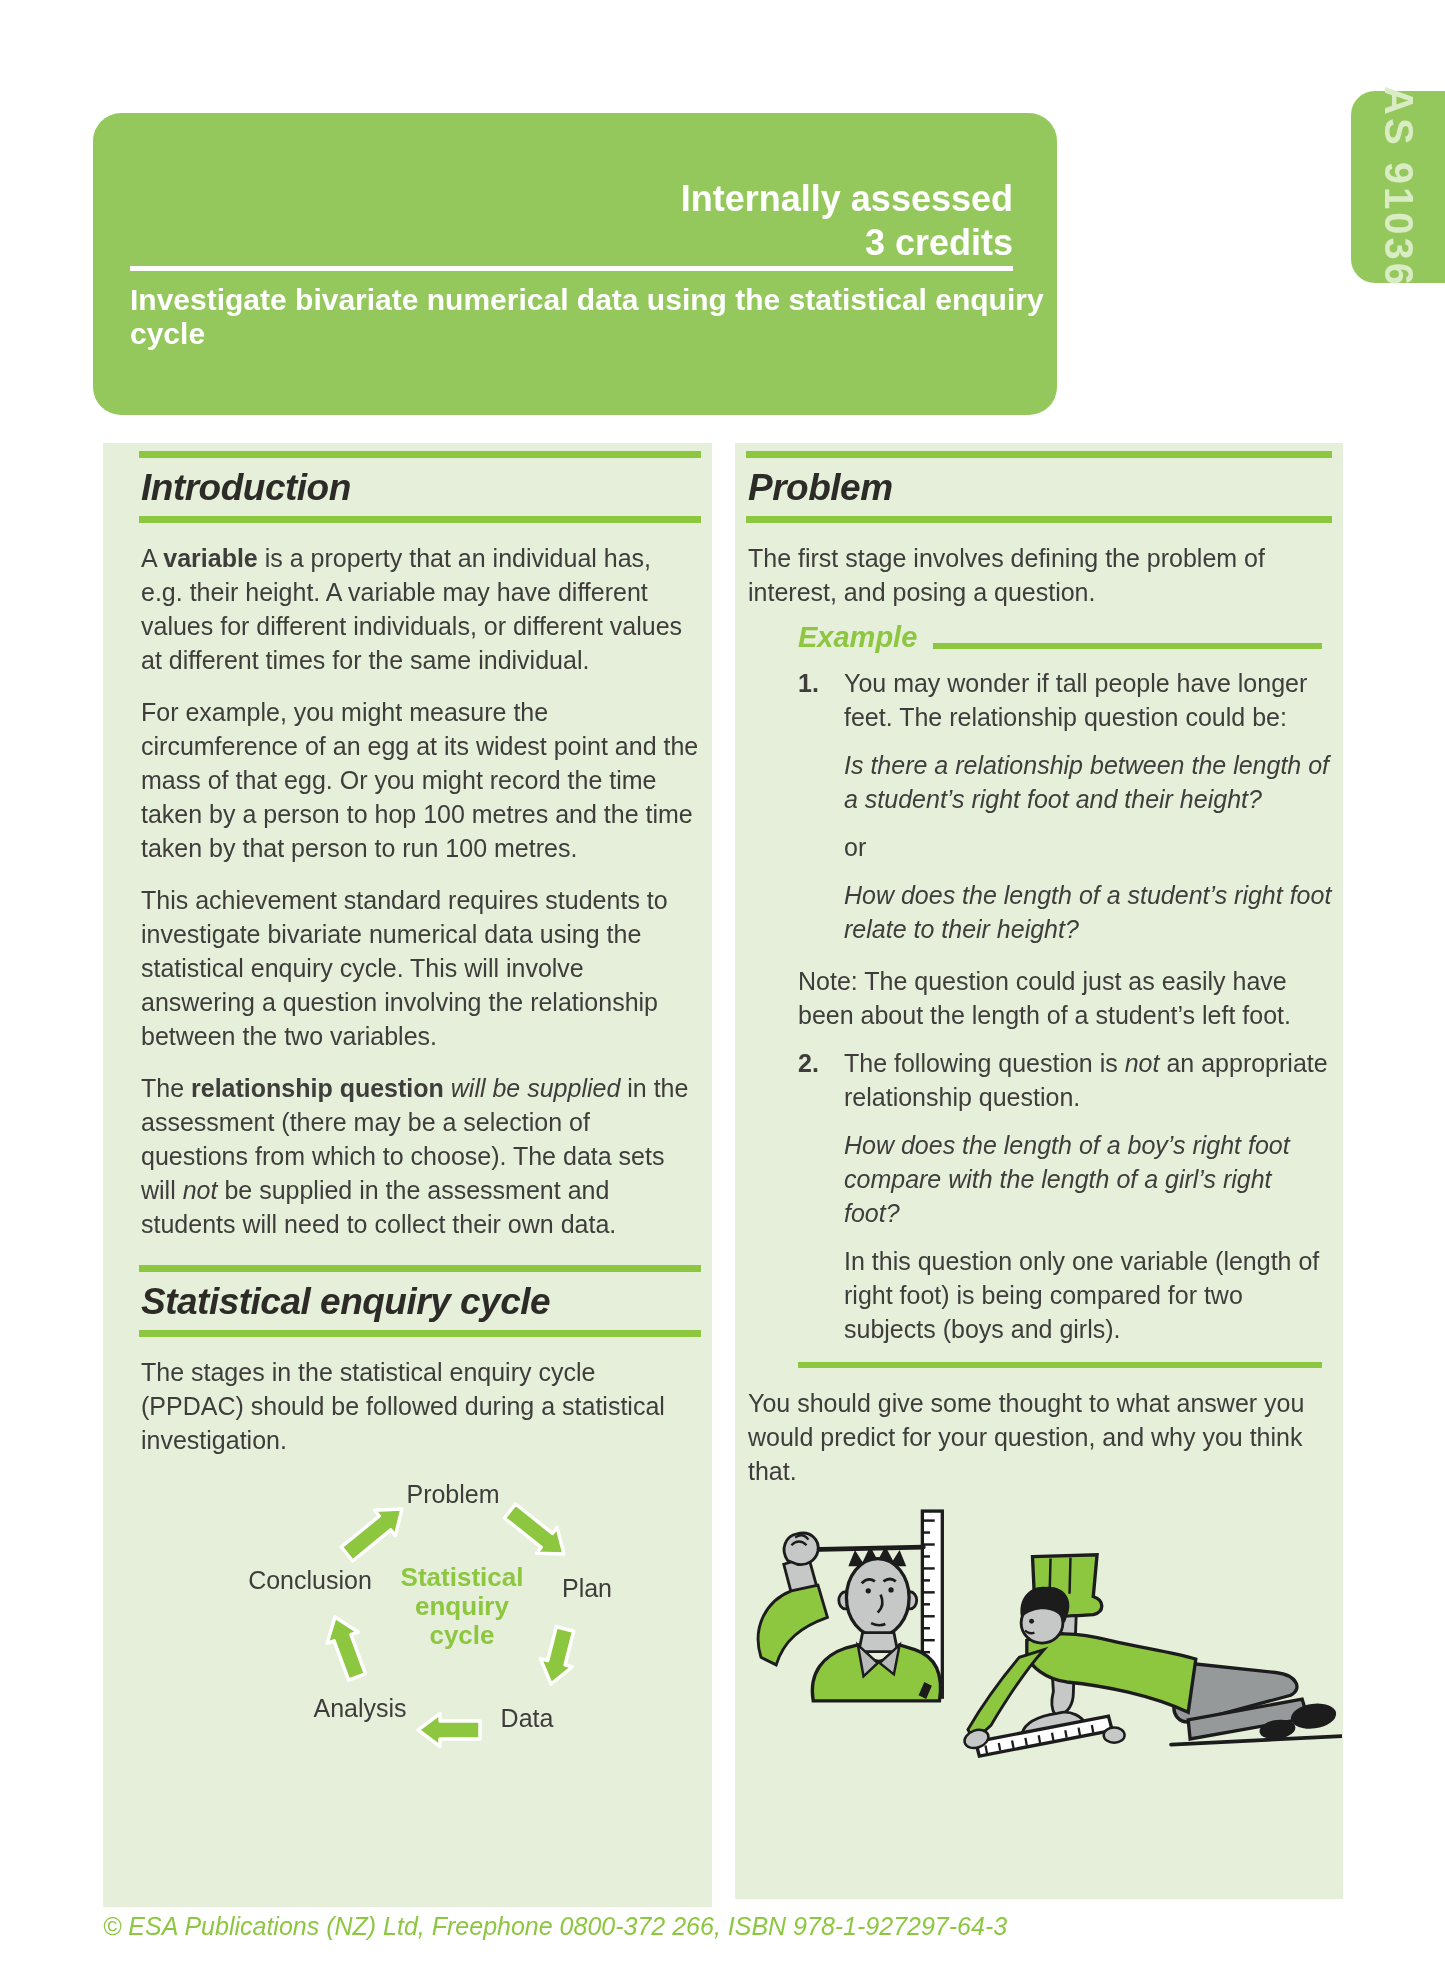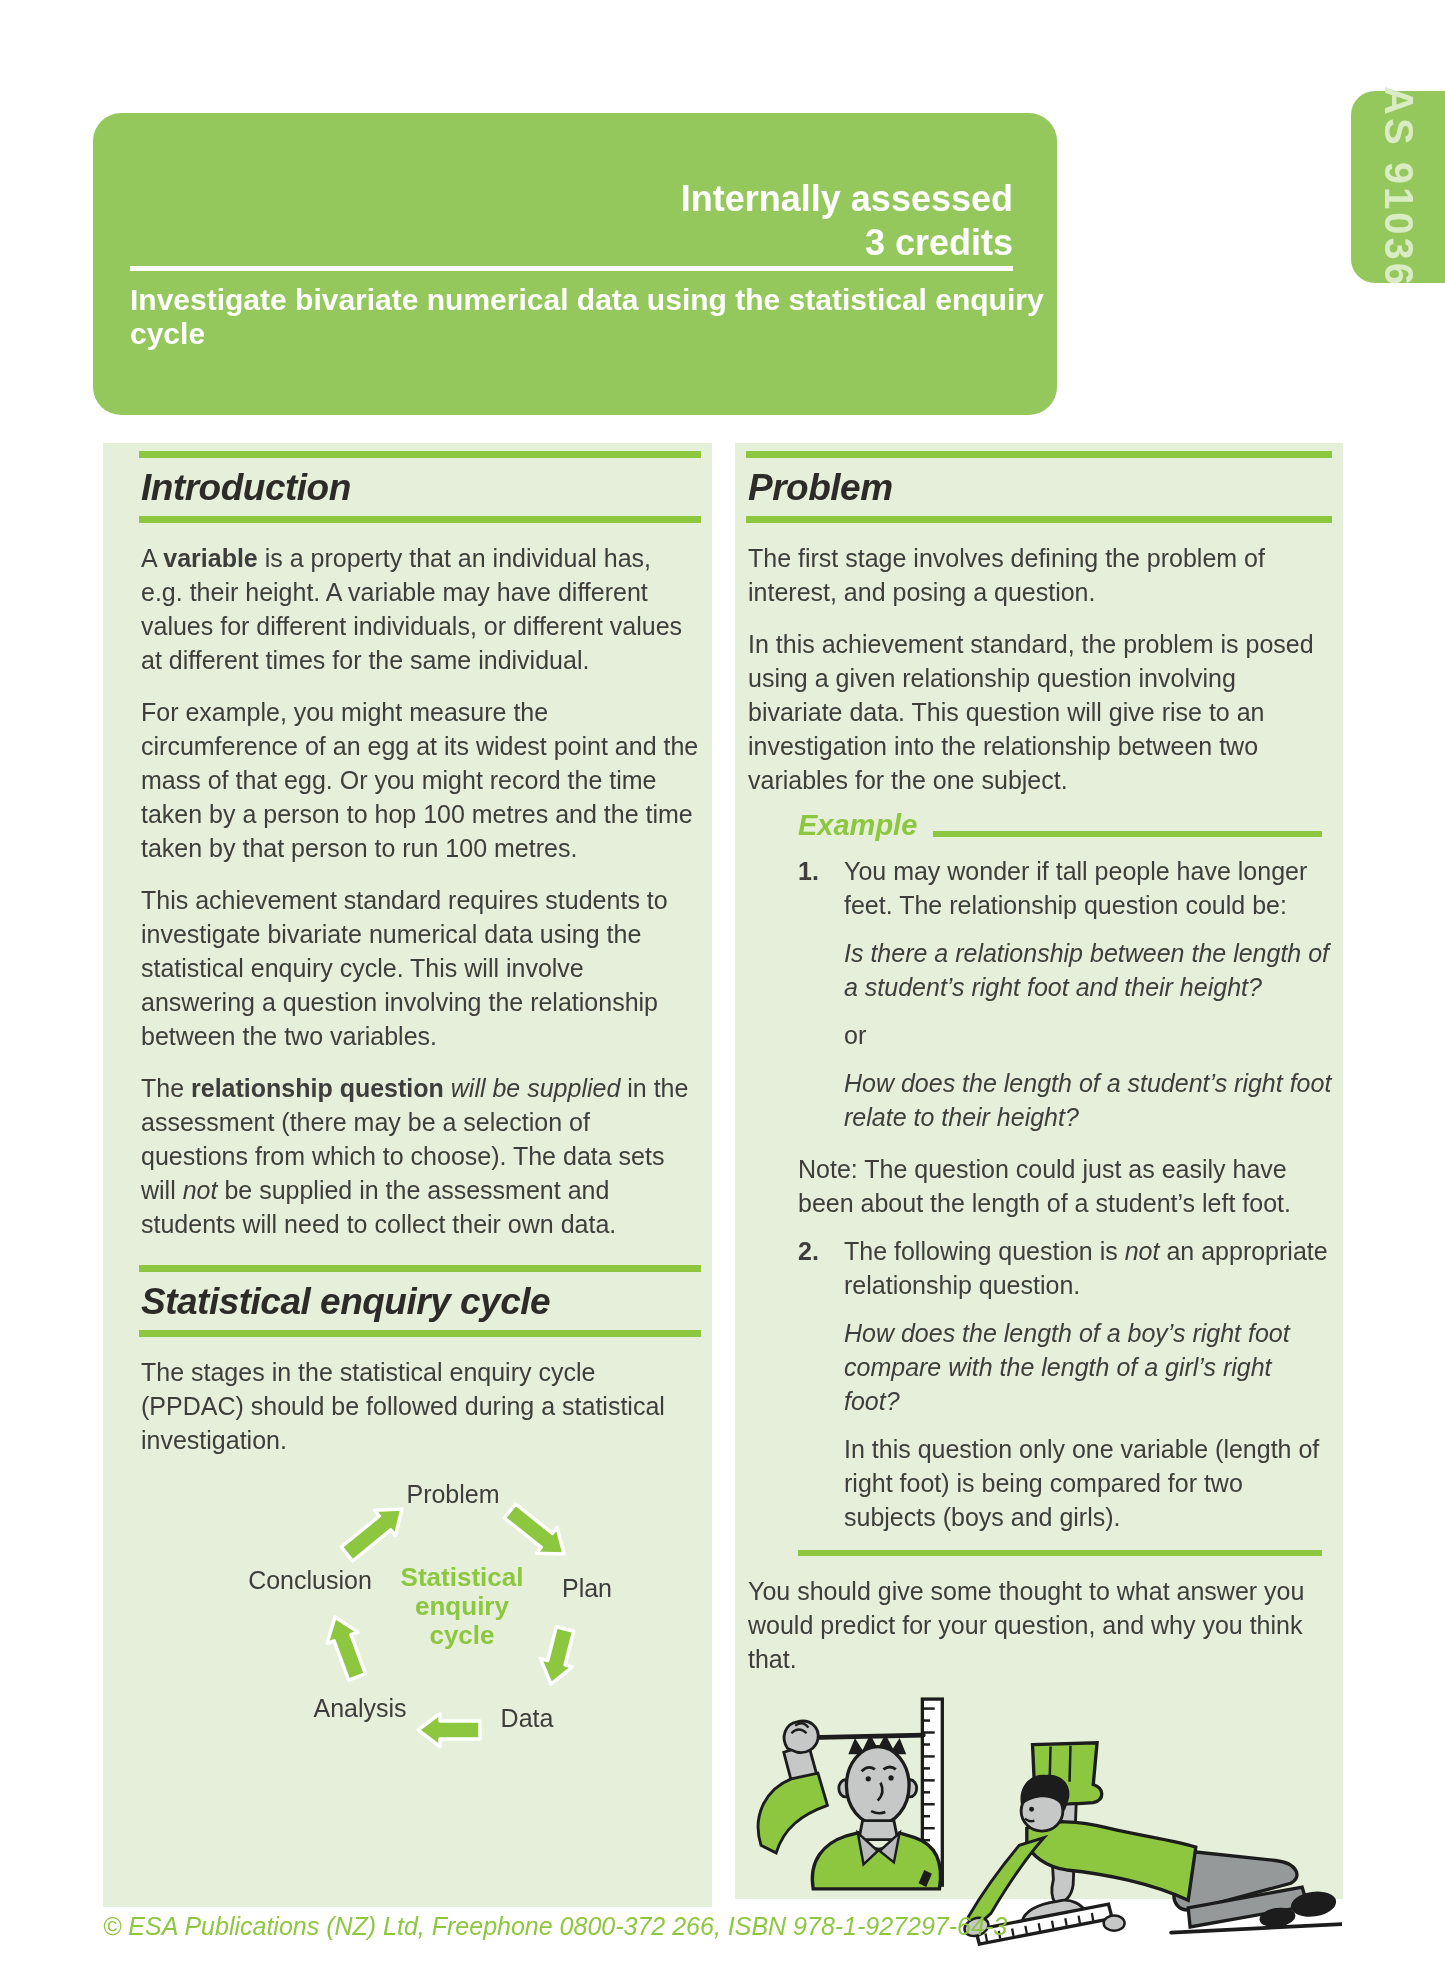--- a/index.html
+++ b/index.html
@@ -113,21 +113,20 @@
       <div class="cycle-center" style="left:323px;top:142px">Statistical enquiry cycle</div>
     </div>
   </div>
 
   <div class="panel panel-right">
     <div class="rule"></div>
     <h2 class="sec">Problem</h2>
     <div class="rule"></div>
 
     <p class="para"><span>The first stage involves defining the problem of interest, and posing a question.</span></p>
-    <p class="para"><span>In this achievement standard, the problem is posed using a given relationship question involving bivariate data. This question will give rise to an investigation into the relationship between two variables for the one subject.</span></p>
 
     
     <div class="example">
       <div class="example-head">
         <span class="example-title">Example</span>
         <span class="example-line"></span>
       </div>
 
       <div class="ex-item">
         <span class="ex-num">1.</span>

